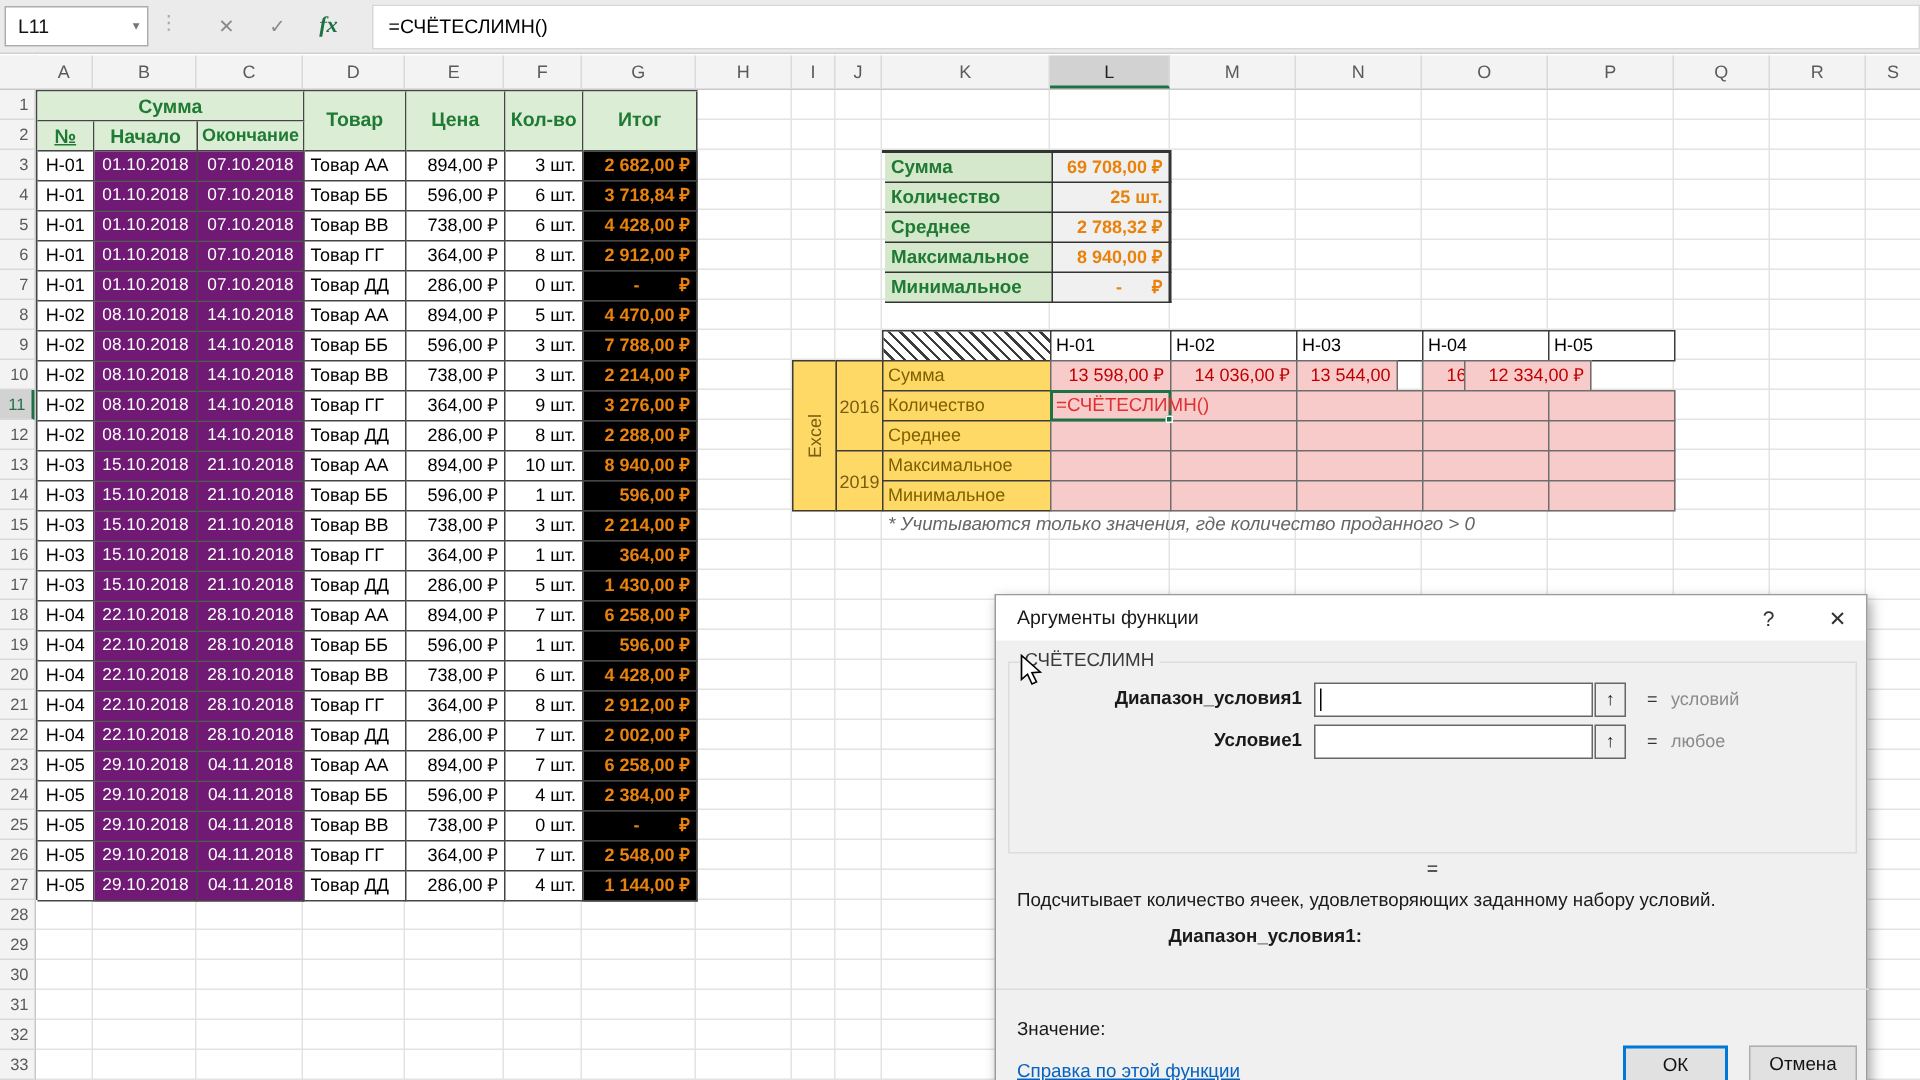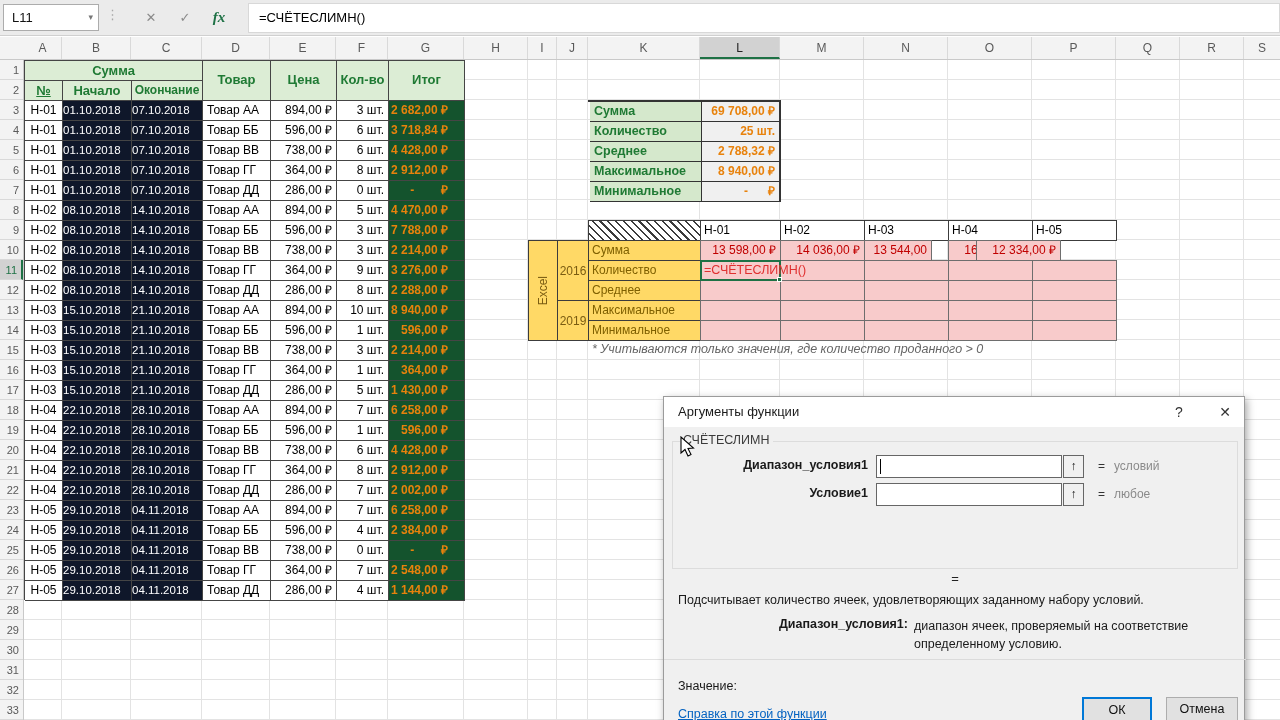--- a/index.html
+++ b/index.html
@@ -46,24 +46,24 @@
   .mtable { position:absolute; left:24px; top:60px; width:441px;
             border-top:1px solid #454545; border-left:1px solid #454545; background:#fff; }
   .mcell { position:absolute; border-right:1px solid #454545; border-bottom:1px solid #454545;
            font-size:12px; line-height:19px; overflow:hidden; white-space:pre; }
   .mth { background:#DCEDD5; color:#1F7A34; font-weight:bold; font-size:13px; text-align:center; }
   .mth.two { line-height:38px; }
   .mrow { position:absolute; left:0; height:20px; width:440px; display:flex; }
   .mc { height:20px; border-right:1px solid #454545; border-bottom:1px solid #454545;
         font-size:12px; line-height:19px; white-space:pre; overflow:hidden; }
   .mc.c0 { text-align:center; }
-  .mc.c1,.mc.c2 { background:#0f172a; color:#fff; font-size:11.5px; }
+  .mc.c1,.mc.c2 { background:#701a75; color:#fff; font-size:11.5px; text-align:center; }
   .mc.c3 { padding-left:4px; }
   .mc.c4,.mc.c5 { text-align:right; padding-right:4px; }
-  .mc.c6 { text-align:right; padding-right:16px; font-weight:bold; color:#E8820C; background:#14532d; }
+  .mc.c6 { text-align:right; padding-right:4px; font-weight:bold; color:#E8820C; background:#000000; }
 
   
   .stable { position:absolute; left:588px; top:100px; width:193px;
             border-top:2px solid #333; border-left:2px solid #333; }
   .srow { position:absolute; left:0; width:191px; height:20px; display:flex; }
   .slab { width:112px; height:20px; background:#D5E8CC; color:#1F7A34; font-weight:bold; font-size:12.5px;
           line-height:19px; padding-left:4px; border-right:1.5px solid #333; border-bottom:1.5px solid #333; }
   .sval { width:79px; height:20px; background:#F0F0F0; color:#E8820C; font-weight:bold; font-size:12px;
           line-height:19px; text-align:right; padding-right:4px; white-space:pre;
           border-right:2px solid #333; border-bottom:1.5px solid #333; }
@@ -594,21 +594,20 @@
           <div class="lab">Условие1</div>
           <div class="inp"></div>
           <div class="pick">↑</div>
           <div class="eq">=</div>
           <div class="hint">любое</div>
         </div>
       </div>
     <div class="dlg-eq">=</div>
     <div class="dlg-desc">Подсчитывает количество ячеек, удовлетворяющих заданному набору условий.</div>
     <div class="arg-lab">Диапазон_условия1:</div>
-    <div class="arg-txt">диапазон ячеек, проверяемый на соответствие определенному условию.</div>
     <div class="dlg-sep"></div>
     <div class="dlg-value">Значение:</div>
     <div class="dlg-link">Справка по этой функции</div>
     <div class="dbtn ok">ОК</div>
     <div class="dbtn cancel">Отмена</div>
   </div>
 
   <svg class="cursor" width="16" height="22" viewBox="0 0 16 22">
     <path d="M1 1 L1 17 L5 13.5 L8 20 L11 18.6 L8 12.5 L13.5 12 Z" fill="#fff" stroke="#000" stroke-width="1.1"></path>
   </svg>

